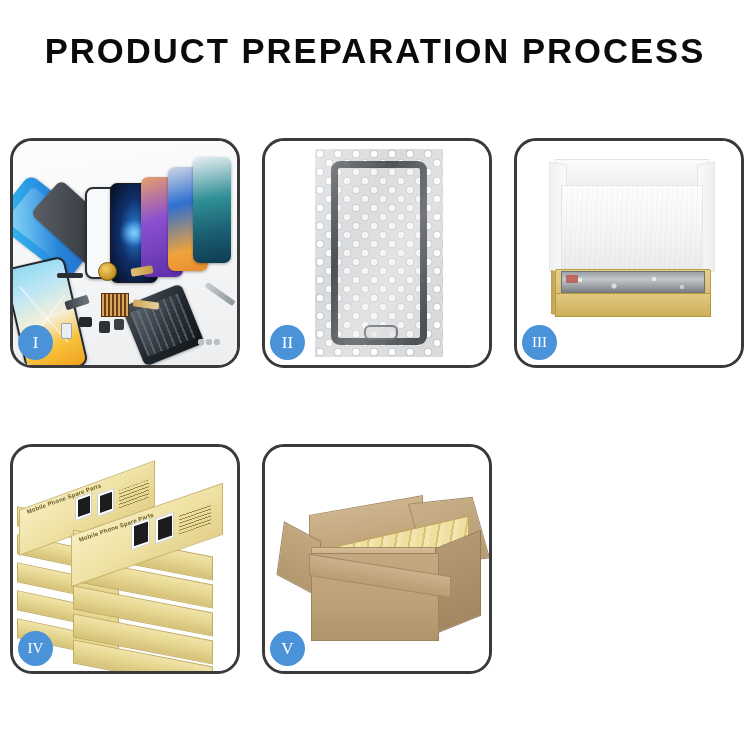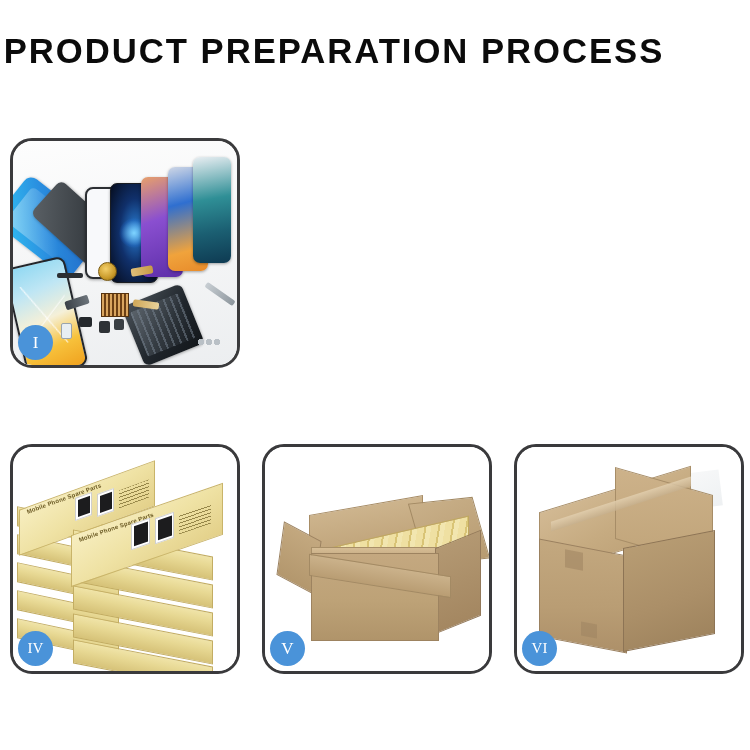--- a/index.html
+++ b/index.html
@@ -13,21 +13,21 @@
     height: 750px;
     overflow: hidden;
     font-family: "Liberation Sans", "DejaVu Sans", sans-serif;
     position: relative;
   }
 
   
   .header {
     width: 750px;
     padding-top: 30px;
-    text-align: left;
+    text-align: center;
   }
   .page-title {
     font-family: "Liberation Sans", "DejaVu Sans", sans-serif;
     font-size: 35px;
     font-weight: 700;
     color: #0b0b0b;
     letter-spacing: 2.0px;
     line-height: 42px;
     margin: 0;
     transform: scaleX(0.99);
@@ -494,21 +494,48 @@
         <div class="part part-sq2"></div>
         <div class="part part-sq3"></div>
         <div class="part part-sq4"></div>
         <div class="part part-screws"></div>
         <div class="part part-tweez"></div>
       </div>
     </div>
     <div class="badge">I</div>
   </div>
 
-
+  <div class="panel p-r0 p-c1">
+    <div class="panel-inner">
+      <div class="scene-wrap">
+        <div class="wrap-sheet">
+          <div class="wrap-screen"></div>
+        </div>
+        <div class="wrap-gloss"></div>
+      </div>
+    </div>
+    <div class="badge">II</div>
+  </div>
+
+  <div class="panel p-r0 p-c2">
+    <div class="panel-inner">
+      <div class="scene-box3">
+        <div class="b3-lidback"></div>
+        <div class="b3-flapL"></div>
+        <div class="b3-flapR"></div>
+        <div class="b3-foam"></div>
+        <div class="b3-edgeL"></div>
+        <div class="b3-edgeR"></div>
+        <div class="b3-tray"></div>
+        <div class="b3-trayinner"></div>
+        <div class="b3-trayfront"></div>
+      </div>
+    </div>
+    <div class="badge wide">III</div>
+  </div>
 
   <div class="panel p-r1 p-c0">
     <div class="panel-inner">
       <div class="scene-stack">
 
         <div class="sb" style="left:4px; top:70px; width:100px; height:18px; transform:skewY(12deg);"></div>
         <div class="sb" style="left:4px; top:98px; width:100px; height:18px; transform:skewY(12deg);"></div>
         <div class="sb" style="left:4px; top:126px; width:100px; height:18px; transform:skewY(12deg);"></div>
         <div class="sb" style="left:4px; top:154px; width:100px; height:18px; transform:skewY(12deg);"></div>
         <div class="sb" style="left:4px; top:182px; width:100px; height:18px; transform:skewY(12deg);"></div>
@@ -553,29 +580,14 @@
         <div class="c5-flapLeft"></div>
         <div class="c5-rim"></div>
         <div class="c5-side"></div>
         <div class="c5-body"></div>
         <div class="c5-flapFront"></div>
       </div>
     </div>
     <div class="badge">V</div>
   </div>
 
-  <div class="panel p-r1 p-c2">
-    <div class="panel-inner">
-      <div class="scene-sealed">
-        <div class="c6-bgsheet"></div>
-        <div class="c6-top"></div>
-        <div class="c6-top2"></div>
-        <div class="c6-tape"></div>
-        <div class="c6-left"></div>
-        <div class="c6-right"></div>
-        <div class="c6-tab1"></div>
-        <div class="c6-tab2"></div>
-      </div>
-    </div>
-    <div class="badge wide">VI</div>
-  </div>
 
 </div>
 
 </body></html>

